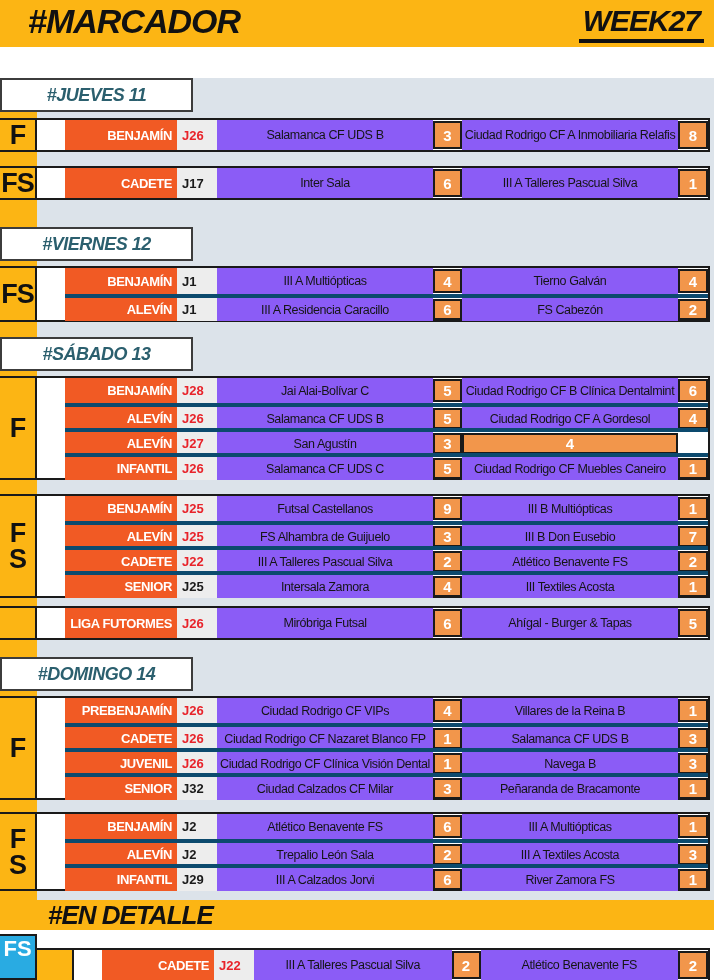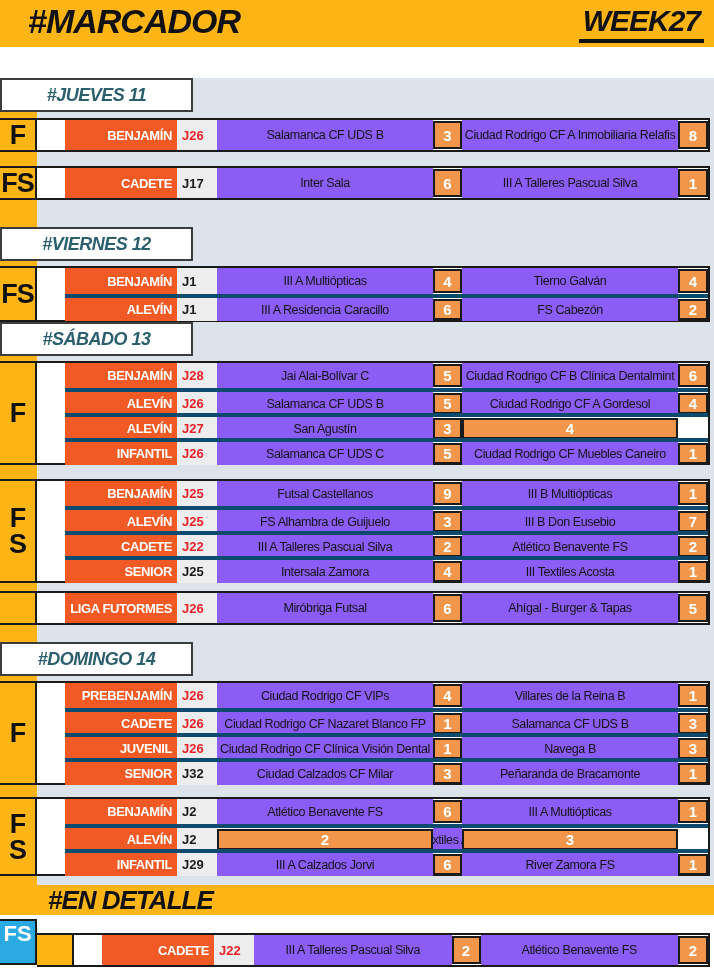--- a/index.html
+++ b/index.html
@@ -62,21 +62,21 @@
   .detail-area{position:relative;width:714px;height:50px;background:#fff;}
   .detail-fs-box{position:absolute;left:0;top:4px;width:37px;height:46px;
     background:var(--cyan);border:2px solid var(--ink);border-left:none;
     display:flex;align-items:flex-start;justify-content:center;color:#fff;
     font-weight:900;font-size:22px;font-style:normal;}
   .detail-row-wrap{position:absolute;left:37px;top:18px;width:673px;}
   .detail-row-wrap .block{width:673px;border-left:none;}
   .detail-row-wrap .rows-1 .match-row{height:30px;}
 
   
-  .mt31{margin-top:31px}.mt27{margin-top:27px}.mt19{}
+  .mt31{margin-top:31px}.mt27{margin-top:27px}.mt19{margin-top:15px}
   .mt17{margin-top:17px}.mt14{margin-top:14px}.mt12{margin-top:12px}.mt8{margin-top:8px}.mt6{margin-top:6px}.mt5{margin-top:5px}
 </style>
 </head>
 <body>
 
 <div class="page">
   <div class="top-band">
     <div class="app-title">#MARCADOR</div>
     <div class="week-label">WEEK27</div>
   </div>
@@ -271,20 +271,21 @@
               <div class="cat-cell">BENJAMÍN</div>
               <div class="j-cell ">J2</div>
               <div class="team-cell">Atlético Benavente FS</div>
               <div class="score-cell">6</div>
               <div class="team-cell">III A Multiópticas</div>
               <div class="score-cell">1</div>
             </div>
             <div class="match-row">
               <div class="cat-cell">ALEVÍN</div>
               <div class="j-cell ">J2</div>
+              <div class="team-cell">Trepalio León Sala</div>
               <div class="score-cell">2</div>
               <div class="team-cell">III A Textiles Acosta</div>
               <div class="score-cell">3</div>
             </div>
             <div class="match-row">
               <div class="cat-cell">INFANTIL</div>
               <div class="j-cell ">J29</div>
               <div class="team-cell">III A Calzados Jorvi</div>
               <div class="score-cell">6</div>
               <div class="team-cell">River Zamora FS</div>

